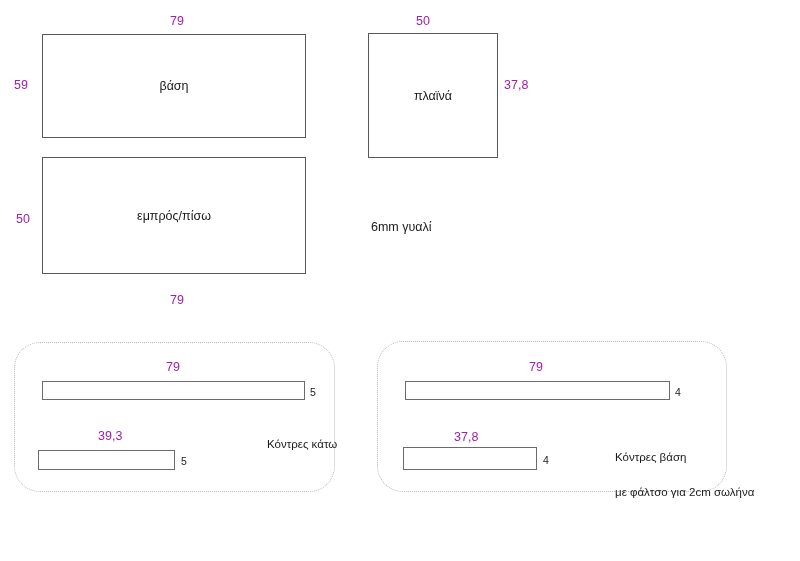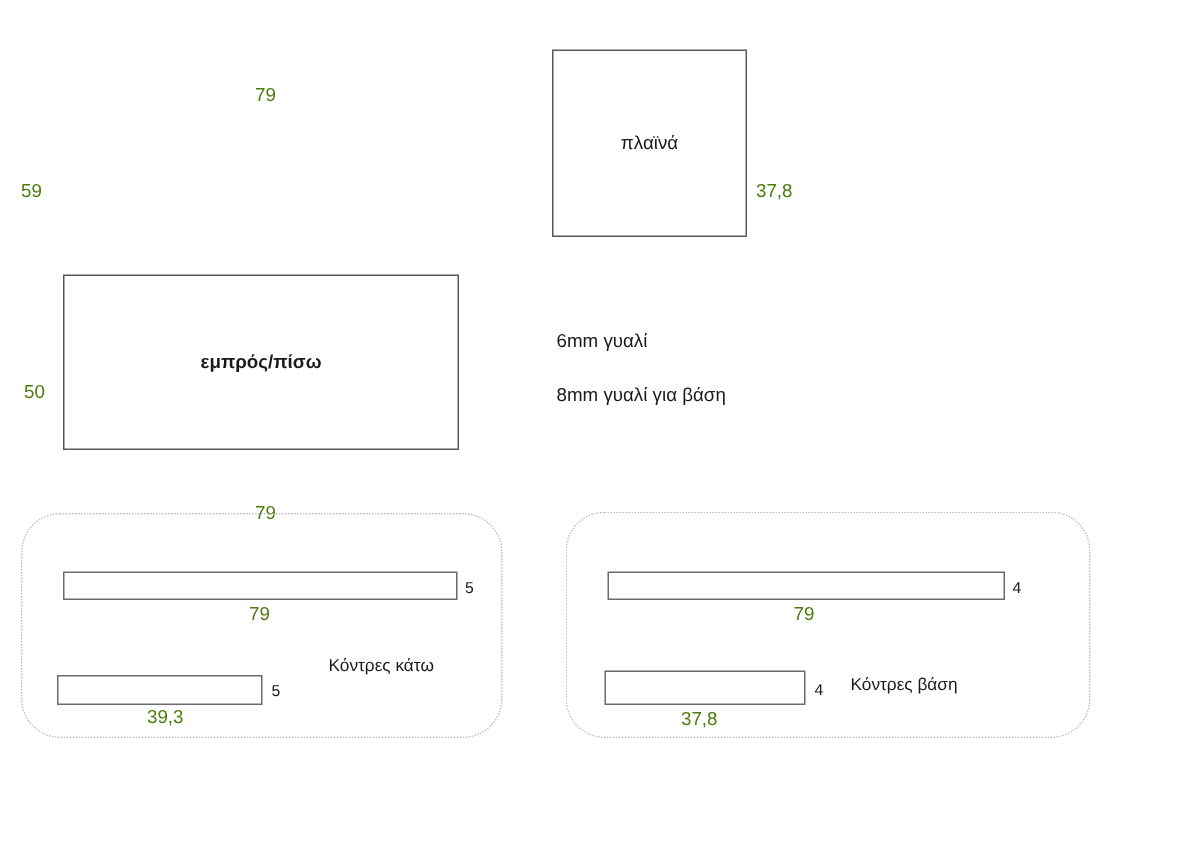--- a/index.html
+++ b/index.html
@@ -35,24 +35,23 @@
     text-align: center;
     font-size: 12.5px;
     color: #1a1a1a;
     line-height: 1.2;
   }
 
   
   .dim {
     position: absolute;
     font-size: 12.5px;
-    color: #4d7c0f;
+    color: #a21caf;
     white-space: nowrap;
     line-height: 1;
-    margin-top: 42px;
   }
   .dim-small {
     position: absolute;
     font-size: 10.5px;
     color: #1a1a1a;
     white-space: nowrap;
     line-height: 1;
   }
 
   
@@ -62,20 +61,21 @@
     color: #1a1a1a;
     line-height: 1.45;
     white-space: pre-line;
   }
   .note-caption {
     position: absolute;
     font-size: 11.5px;
     color: #1a1a1a;
     line-height: 1.5;
     white-space: pre-line;
+    margin-left: 48px;
   }
 
   
   .group-box {
     position: absolute;
     border: 1px dotted #b9b9be;
     border-radius: 26px;
     box-sizing: border-box;
     background: transparent;
   }
@@ -90,40 +90,42 @@
 </style>
 </head>
 <body>
 
 <div id="canvas">
 
   <div class="dim" style="left:170px; top:15px;">79</div>
 
   <div class="dim" style="left:14px; top:79px;">59</div>
 
+  <div class="panel abs" style="left:42px; top:34px; width:264px; height:104px;">
+    <div class="panel-label">βάση</div>
+  </div>
 
   <div class="dim" style="left:416px; top:15px;">50</div>
 
   <div class="dim" style="left:504px; top:79px;">37,8</div>
 
   <div class="panel abs" style="left:368px; top:33px; width:130px; height:125px;">
     <div class="panel-label">πλαϊνά</div>
   </div>
 
   <div class="dim" style="left:16px; top:213px;">50</div>
 
-  <div class="panel abs" style="left:42px; top:183px; width:264px; height:117px;font-weight:bold;">
+  <div class="panel abs" style="left:42px; top:157px; width:264px; height:117px;">
     <div class="panel-label">εμπρός/πίσω</div>
   </div>
 
   <div class="dim" style="left:170px; top:294px;">79</div>
 
   <div class="note" style="left:371px; top:200px;">
     <div>6mm γυαλί</div>
-    <div>8mm γυαλί για βάση</div>
   </div>
 
   <div class="group-box" style="left:14px; top:342px; width:321px; height:150px;"></div>
 
   <div class="dim" style="left:166px; top:361px;">79</div>
 
   <div class="bar" style="left:42px; top:381px; width:263px; height:19px;"></div>
 
   <div class="dim-small" style="left:310px; top:387px;">5</div>
 
@@ -144,15 +146,16 @@
   <div class="dim-small" style="left:675px; top:387px;">4</div>
 
   <div class="dim" style="left:454px; top:431px;">37,8</div>
 
   <div class="bar" style="left:403px; top:447px; width:134px; height:23px;"></div>
 
   <div class="dim-small" style="left:543px; top:455px;">4</div>
 
   <div class="note-caption" style="left:567px; top:432px;">
     <div>Κόντρες βάση</div>
+    <div>με φάλτσο για 2cm σωλήνα</div>
   </div>
 
 </div>
 
 </body></html>

